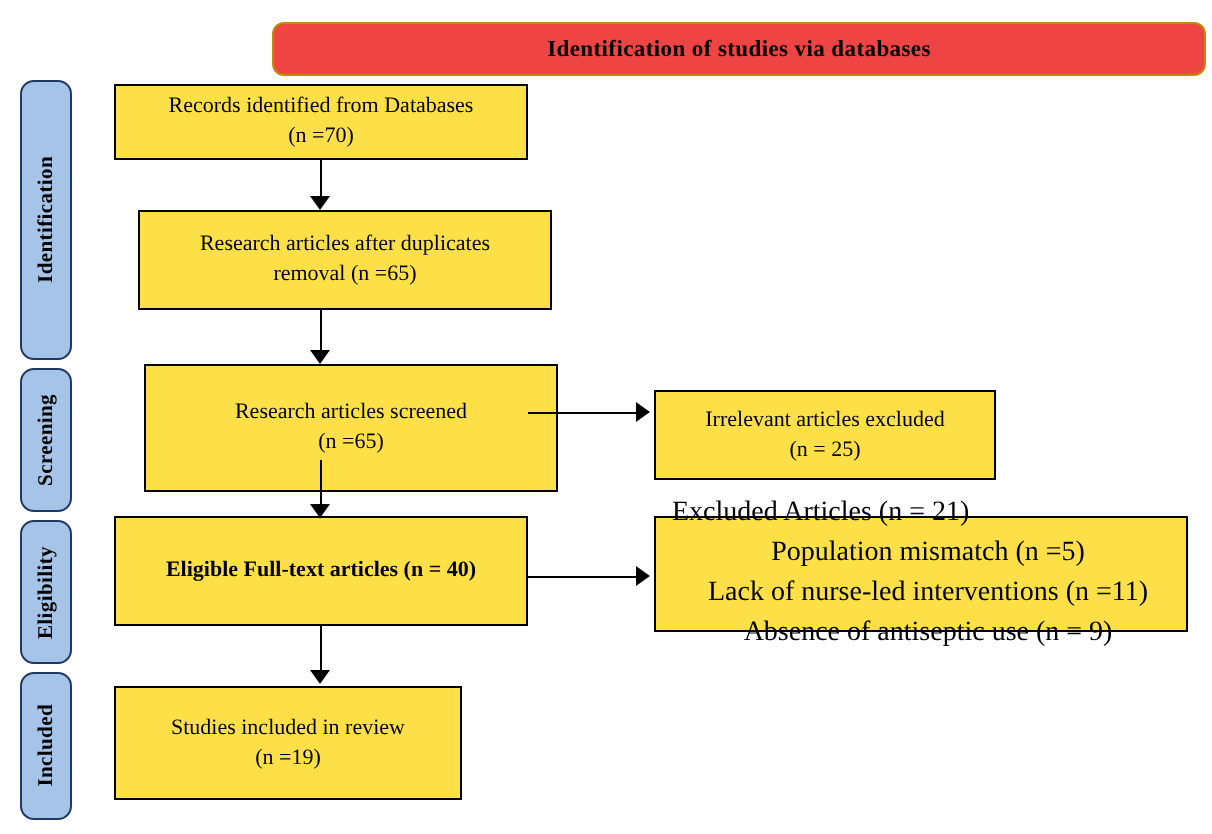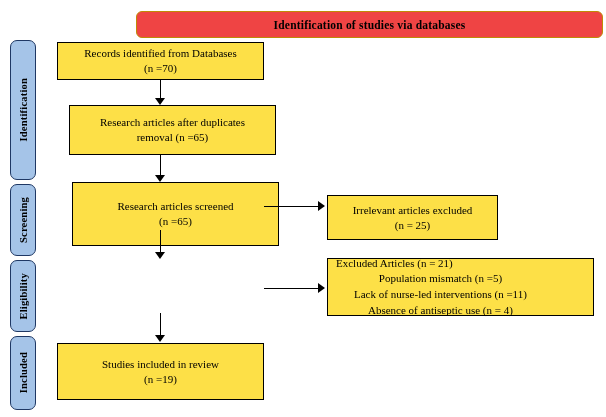--- a/index.html
+++ b/index.html
@@ -77,21 +77,21 @@
     line-height: 1.32;
     color: #000;
     white-space: pre-line;
   }
   .box.bold .box-text { font-weight: bold; }
   .box.left-align {
     justify-content: flex-start;
     text-align: left;
     padding-left: 8px;
   }
-  .excl-list { font-size: 11px; line-height: 1.42; color: #000; }
+  .excl-list { font-size: 14px; line-height: 1.42; color: #000; }
   .excl-list .sub { padding-left: 18px; display: block; text-align: center; }
   .excl-list .hd { display: block; }
 
   
   .vline {
     position: absolute;
     width: 0;
     border-left: 1.6px solid #000;
   }
   .hline {
@@ -161,34 +161,37 @@
   <div class="arrow-right" style="left:318px; top:201px;"></div>
 
   <div class="box" style="left:327px; top:183px; width:171px; height:45px;margin-top:12px;">
     <span class="box-text">Irrelevant articles excluded
 (n = 25)</span>
   </div>
 
   <div class="vline" style="left:160px; top:230px; height:24px;"></div>
   <div class="arrow-down" style="left:155px; top:252px;"></div>
 
+  <div class="box bold" style="left:57px; top:258px; width:207px; height:55px;">
+    <span class="box-text">Eligible Full-text articles (n = 40)</span>
+  </div>
 
   <div class="hline" style="left:264px; top:288px; width:55px;"></div>
   <div class="arrow-right" style="left:318px; top:283px;"></div>
 
   <div class="box left-align" style="left:327px; top:258px; width:267px; height:58px;">
     <div class="excl-list">
       <span class="hd">Excluded Articles (n = 21)</span>
       <span class="sub">Population mismatch (n =5)</span>
       <span class="sub">Lack of nurse-led interventions (n =11)</span>
-      <span class="sub">Absence of antiseptic use (n = 4)</span>
+      <span class="sub">Absence of antiseptic use (n = 9)</span>
     </div>
   </div>
 
   <div class="vline" style="left:160px; top:313px; height:24px;"></div>
   <div class="arrow-down" style="left:155px; top:335px;"></div>
 
-  <div class="box" style="left:57px; top:343px; width:207px; height:57px;">
+  <div class="box" style="left:57px; top:343px; width:174px; height:57px;">
     <span class="box-text">Studies included in review
 (n =19)</span>
   </div>
 
 </div>
 
 </body></html>

